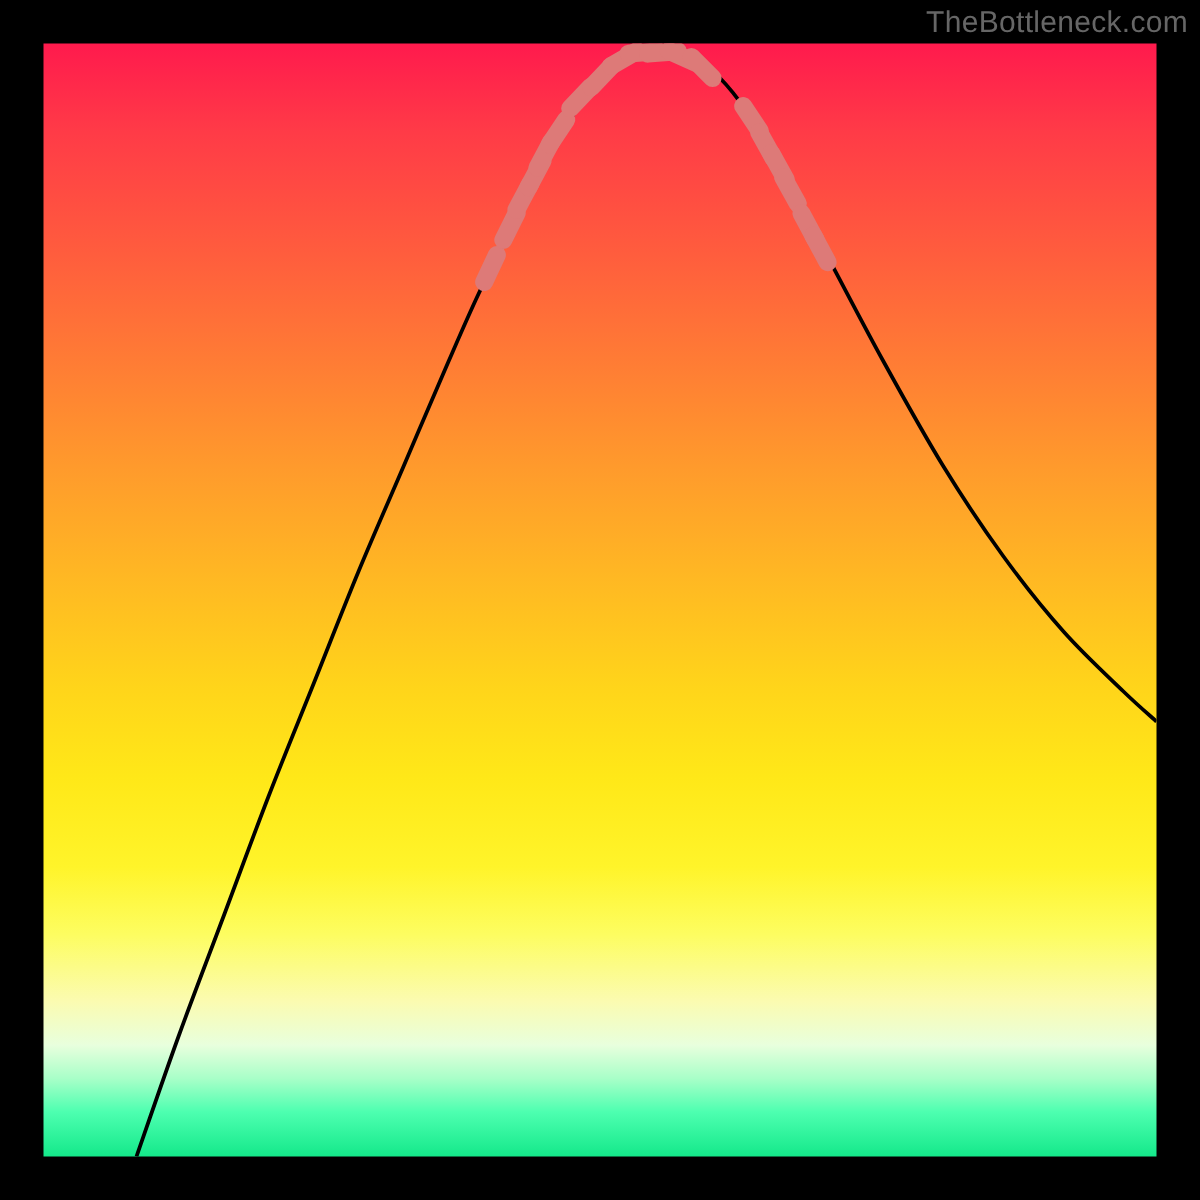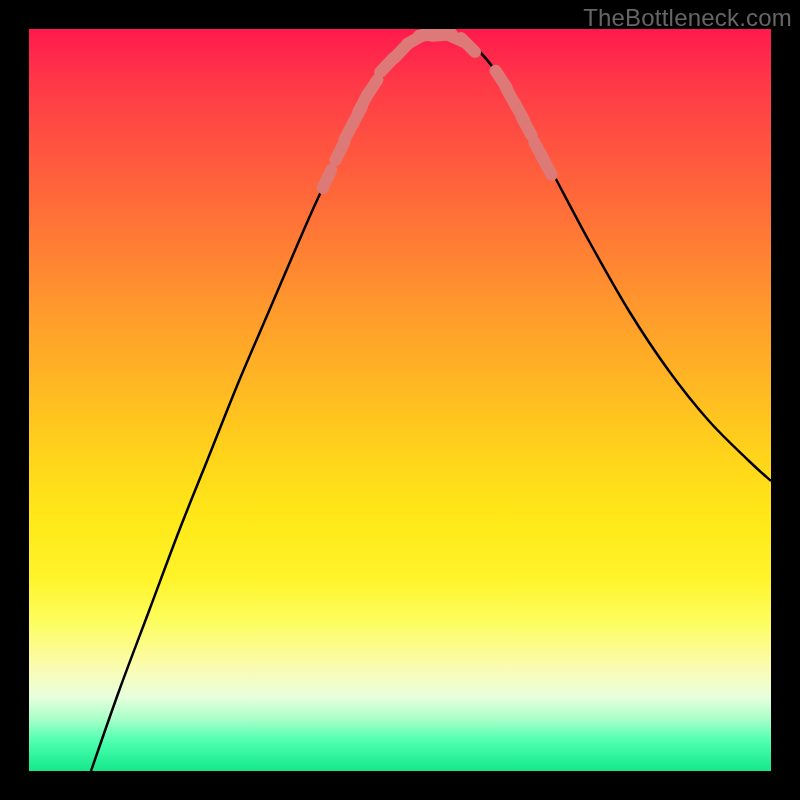--- a/index.html
+++ b/index.html
@@ -50,21 +50,21 @@
     left: 0;
     top: 0;
     width: 742px;
     height: 742px;
   }
   .watermark {
     position: absolute;
     top: 4px;
     right: 8px;
     color: #666;
-    font-size: 24px;
+    font-size: 20px;
     font-weight: 500;
     letter-spacing: 0.2px;
   }
 </style>
 </head>
 <body>
 
 <div class="frame">
   <div class="plot-bg"></div>
   <svg class="curve-svg" viewBox="0 0 742 742">

